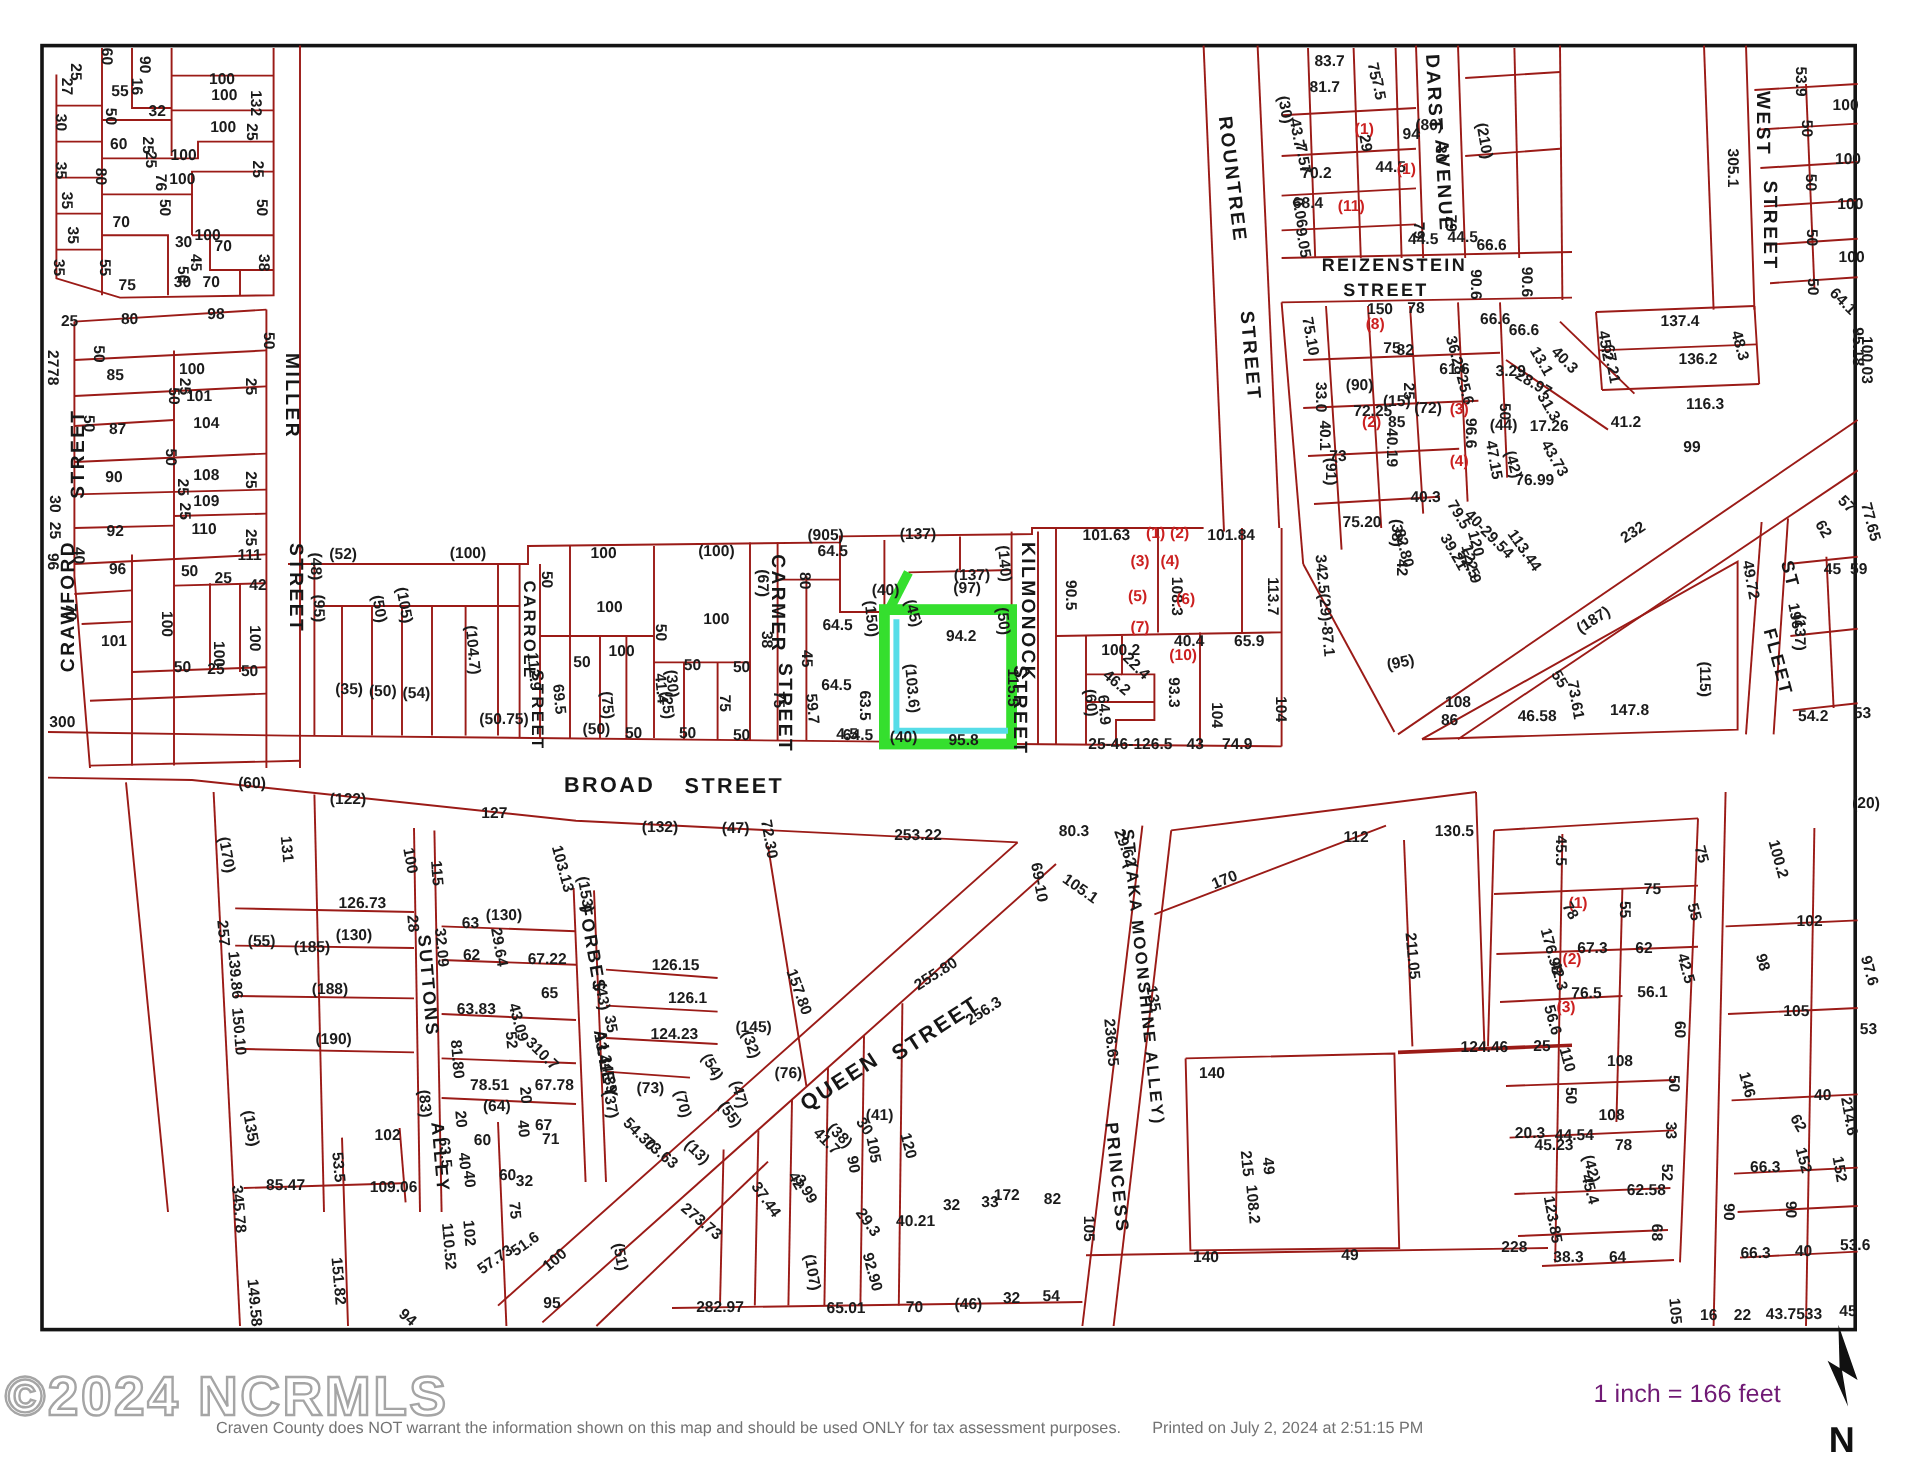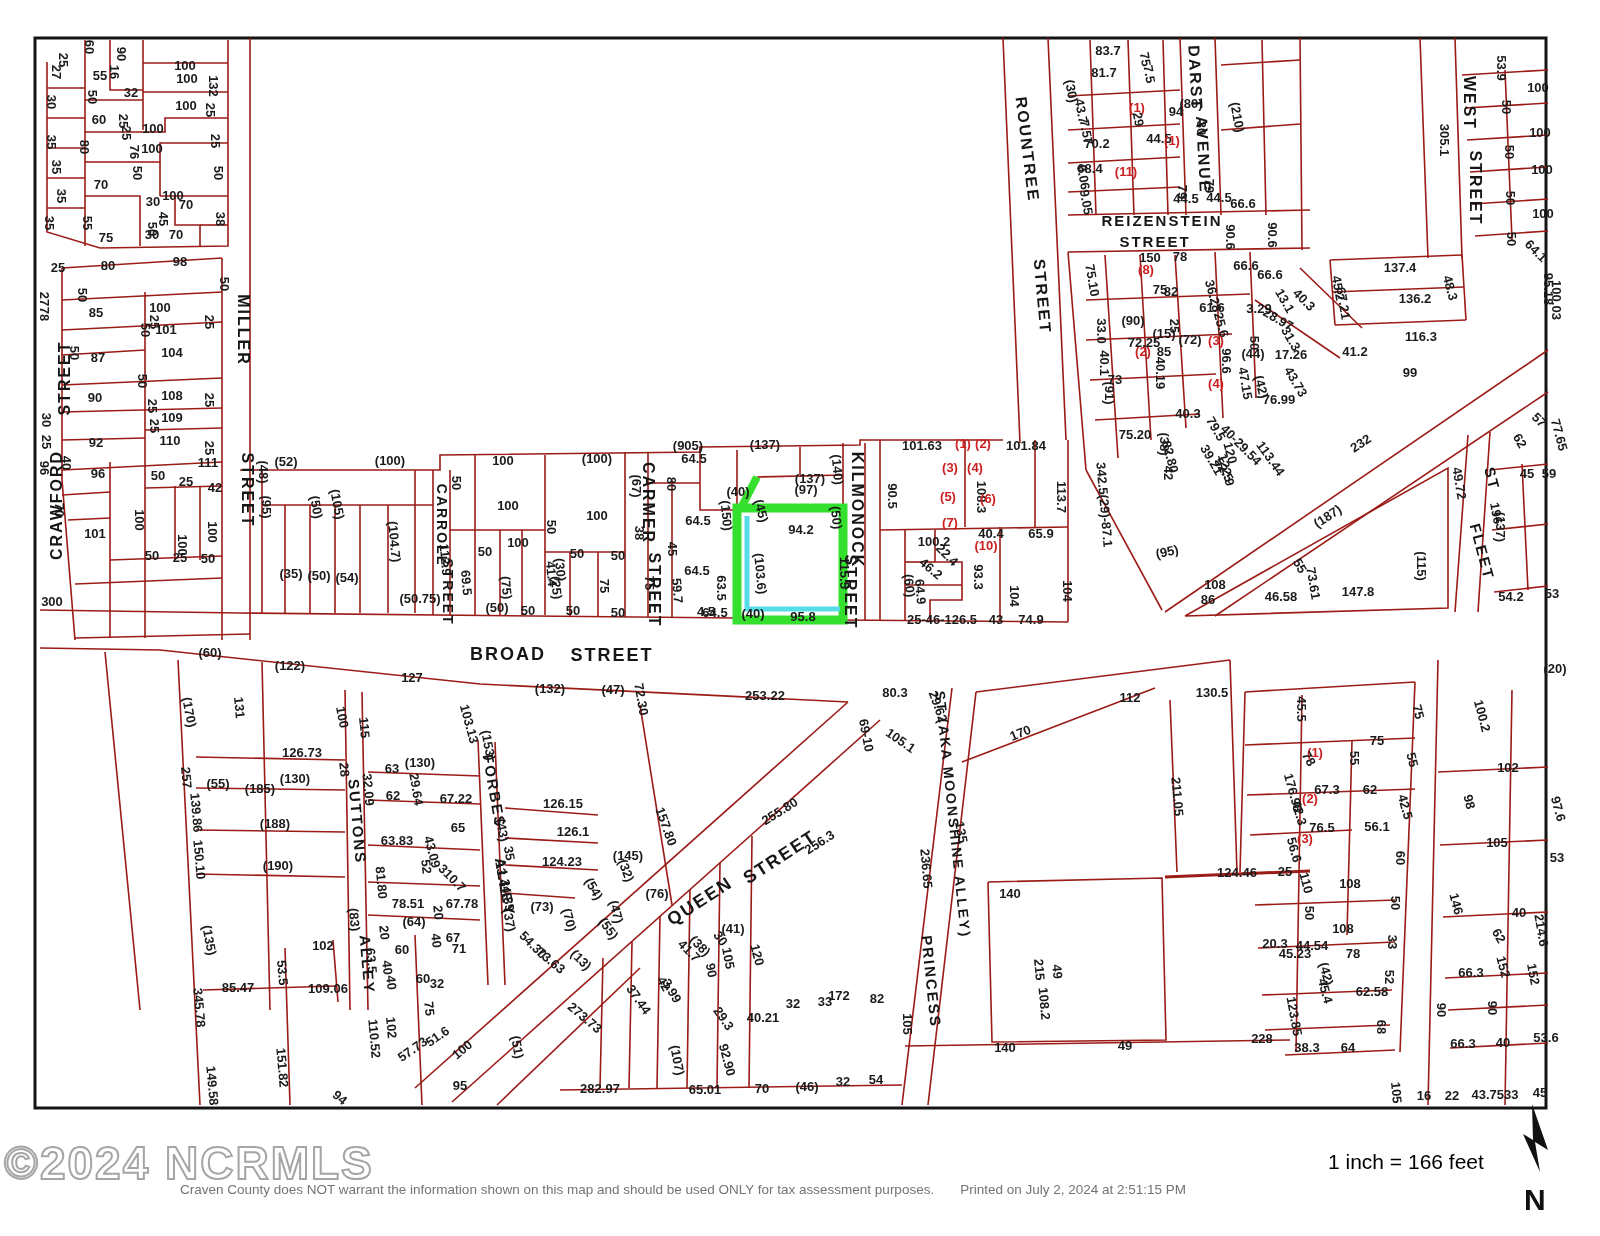--- a/index.html
+++ b/index.html
@@ -6,21 +6,21 @@
   body{width:1600px;height:1236px;position:relative;font-family:"Liberation Sans",sans-serif;overflow:hidden;}
   #stage{position:absolute;left:0;top:0;width:1600px;height:1236px;}
   svg text{user-select:none;}
   .num{font-family:"Liberation Sans",sans-serif;font-size:13px;font-weight:600;}
   .street{font-family:"Liberation Sans",sans-serif;font-weight:700;letter-spacing:2px;}
   #footer-title{position:absolute;left:42px;top:1102px;font-size:46px;font-weight:700;color:#0e0e0e;letter-spacing:1px;}
   #footer-watermark{position:absolute;left:4px;top:1136px;font-size:46px;font-weight:700;color:rgba(255,255,255,0);
      -webkit-text-stroke:2px #8f8f8f;letter-spacing:2px;opacity:.8;}
   #footer-disclaimer{position:absolute;left:180px;top:1158px;font-size:13.5px;color:#737373;white-space:nowrap;margin-top:24px;}
   #footer-disclaimer .gap{display:inline-block;width:26px;}
-  #footer-scale{position:absolute;left:1328px;top:1150px;font-size:21px;color:#000000;}
+  #footer-scale{position:absolute;left:1328px;top:1150px;font-size:21px;color:#701a75;}
   #north{position:absolute;left:1490px;top:1098px;width:80px;height:130px;}
 </style>
 </head>
 <body>
 
 <div id="stage">
   <svg id="map-svg" width="1600" height="1236" viewBox="0 0 1600 1236" xmlns="http://www.w3.org/2000/svg">
     <rect id="map-border" x="35" y="38" width="1511" height="1070" fill="none" stroke="#141414" stroke-width="3"></rect>
     <g id="g-lines">
         <polyline points="47,62 47,232 100,248 228,246 228,40" fill="none" stroke="#9b1b17" stroke-width="1.6"></polyline>

